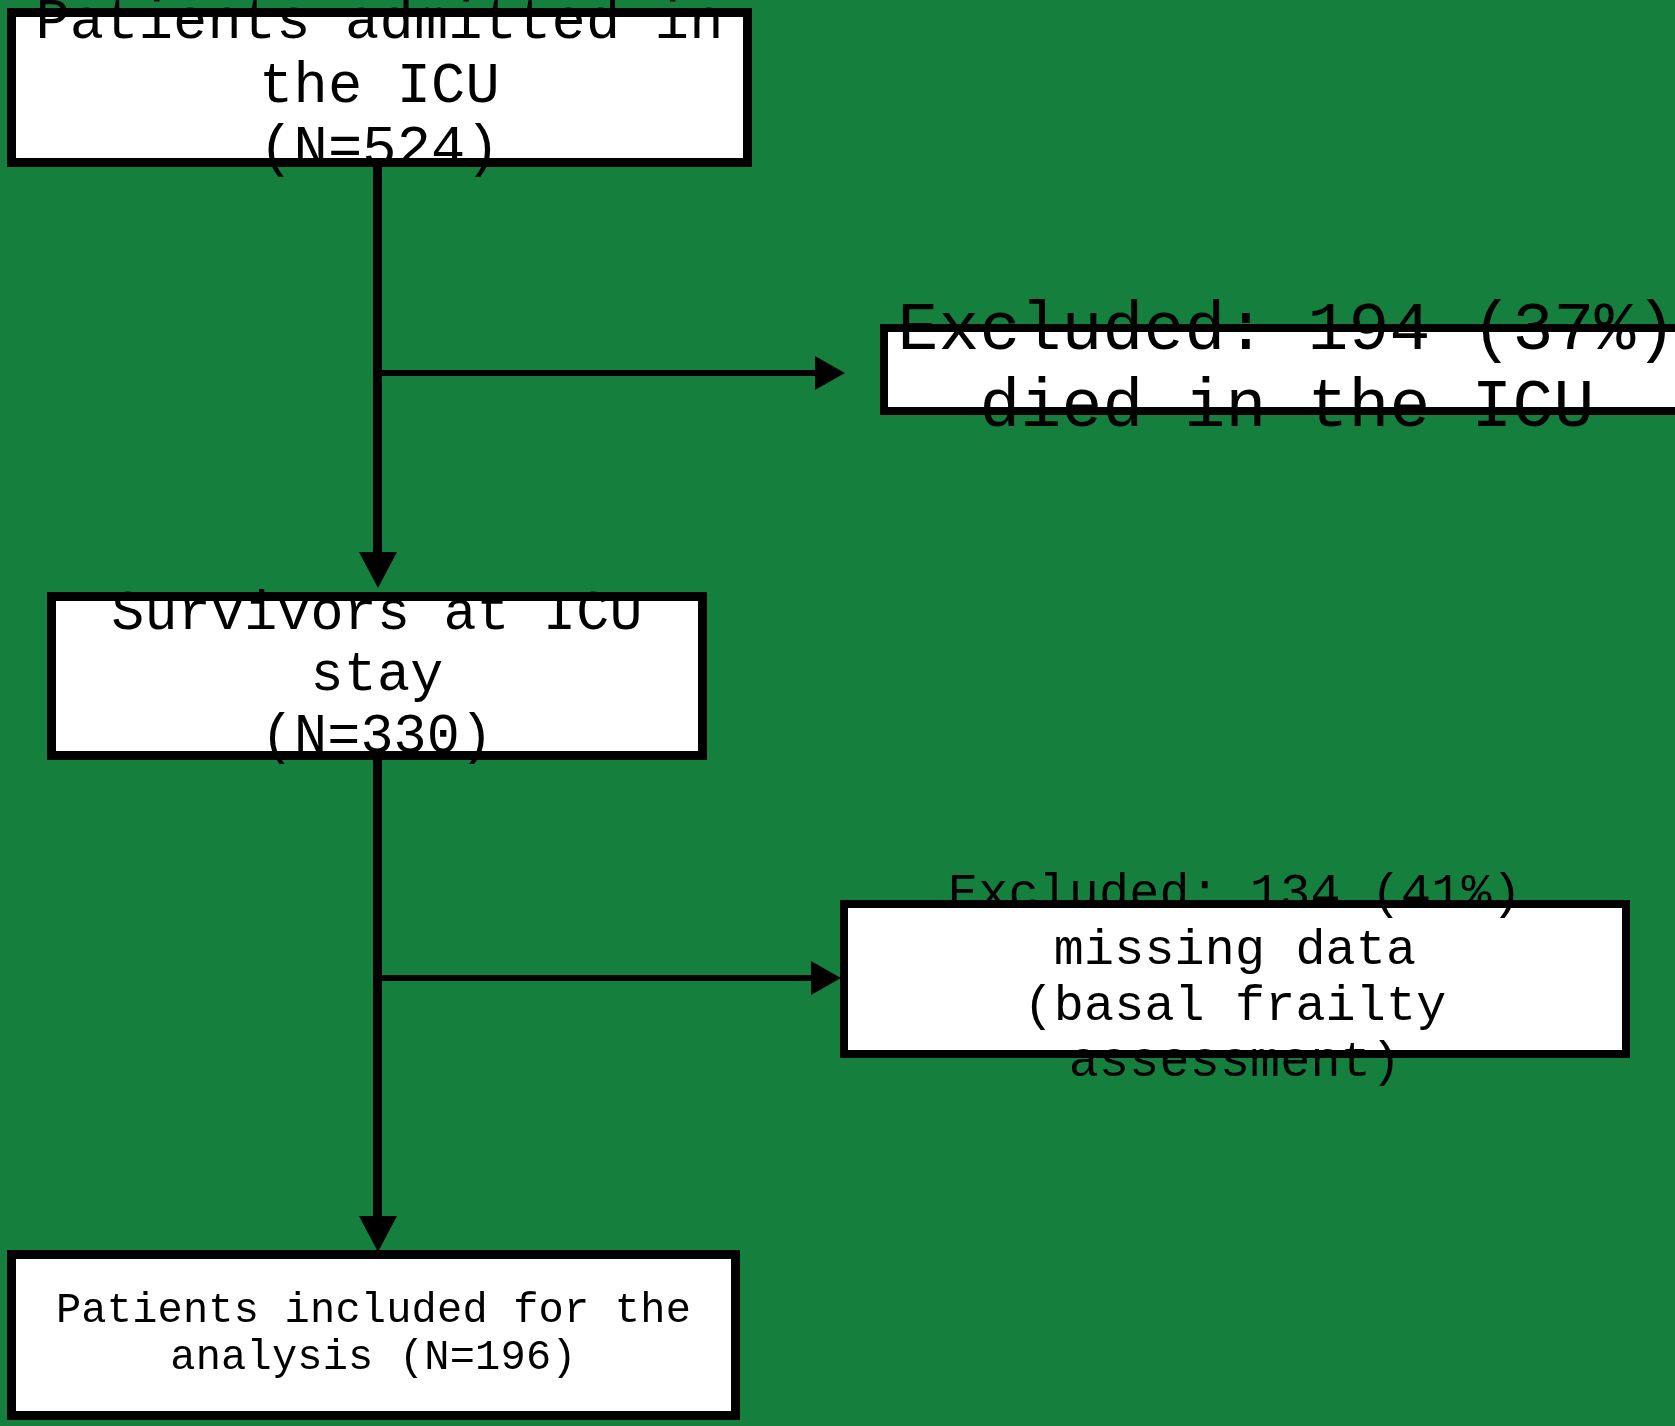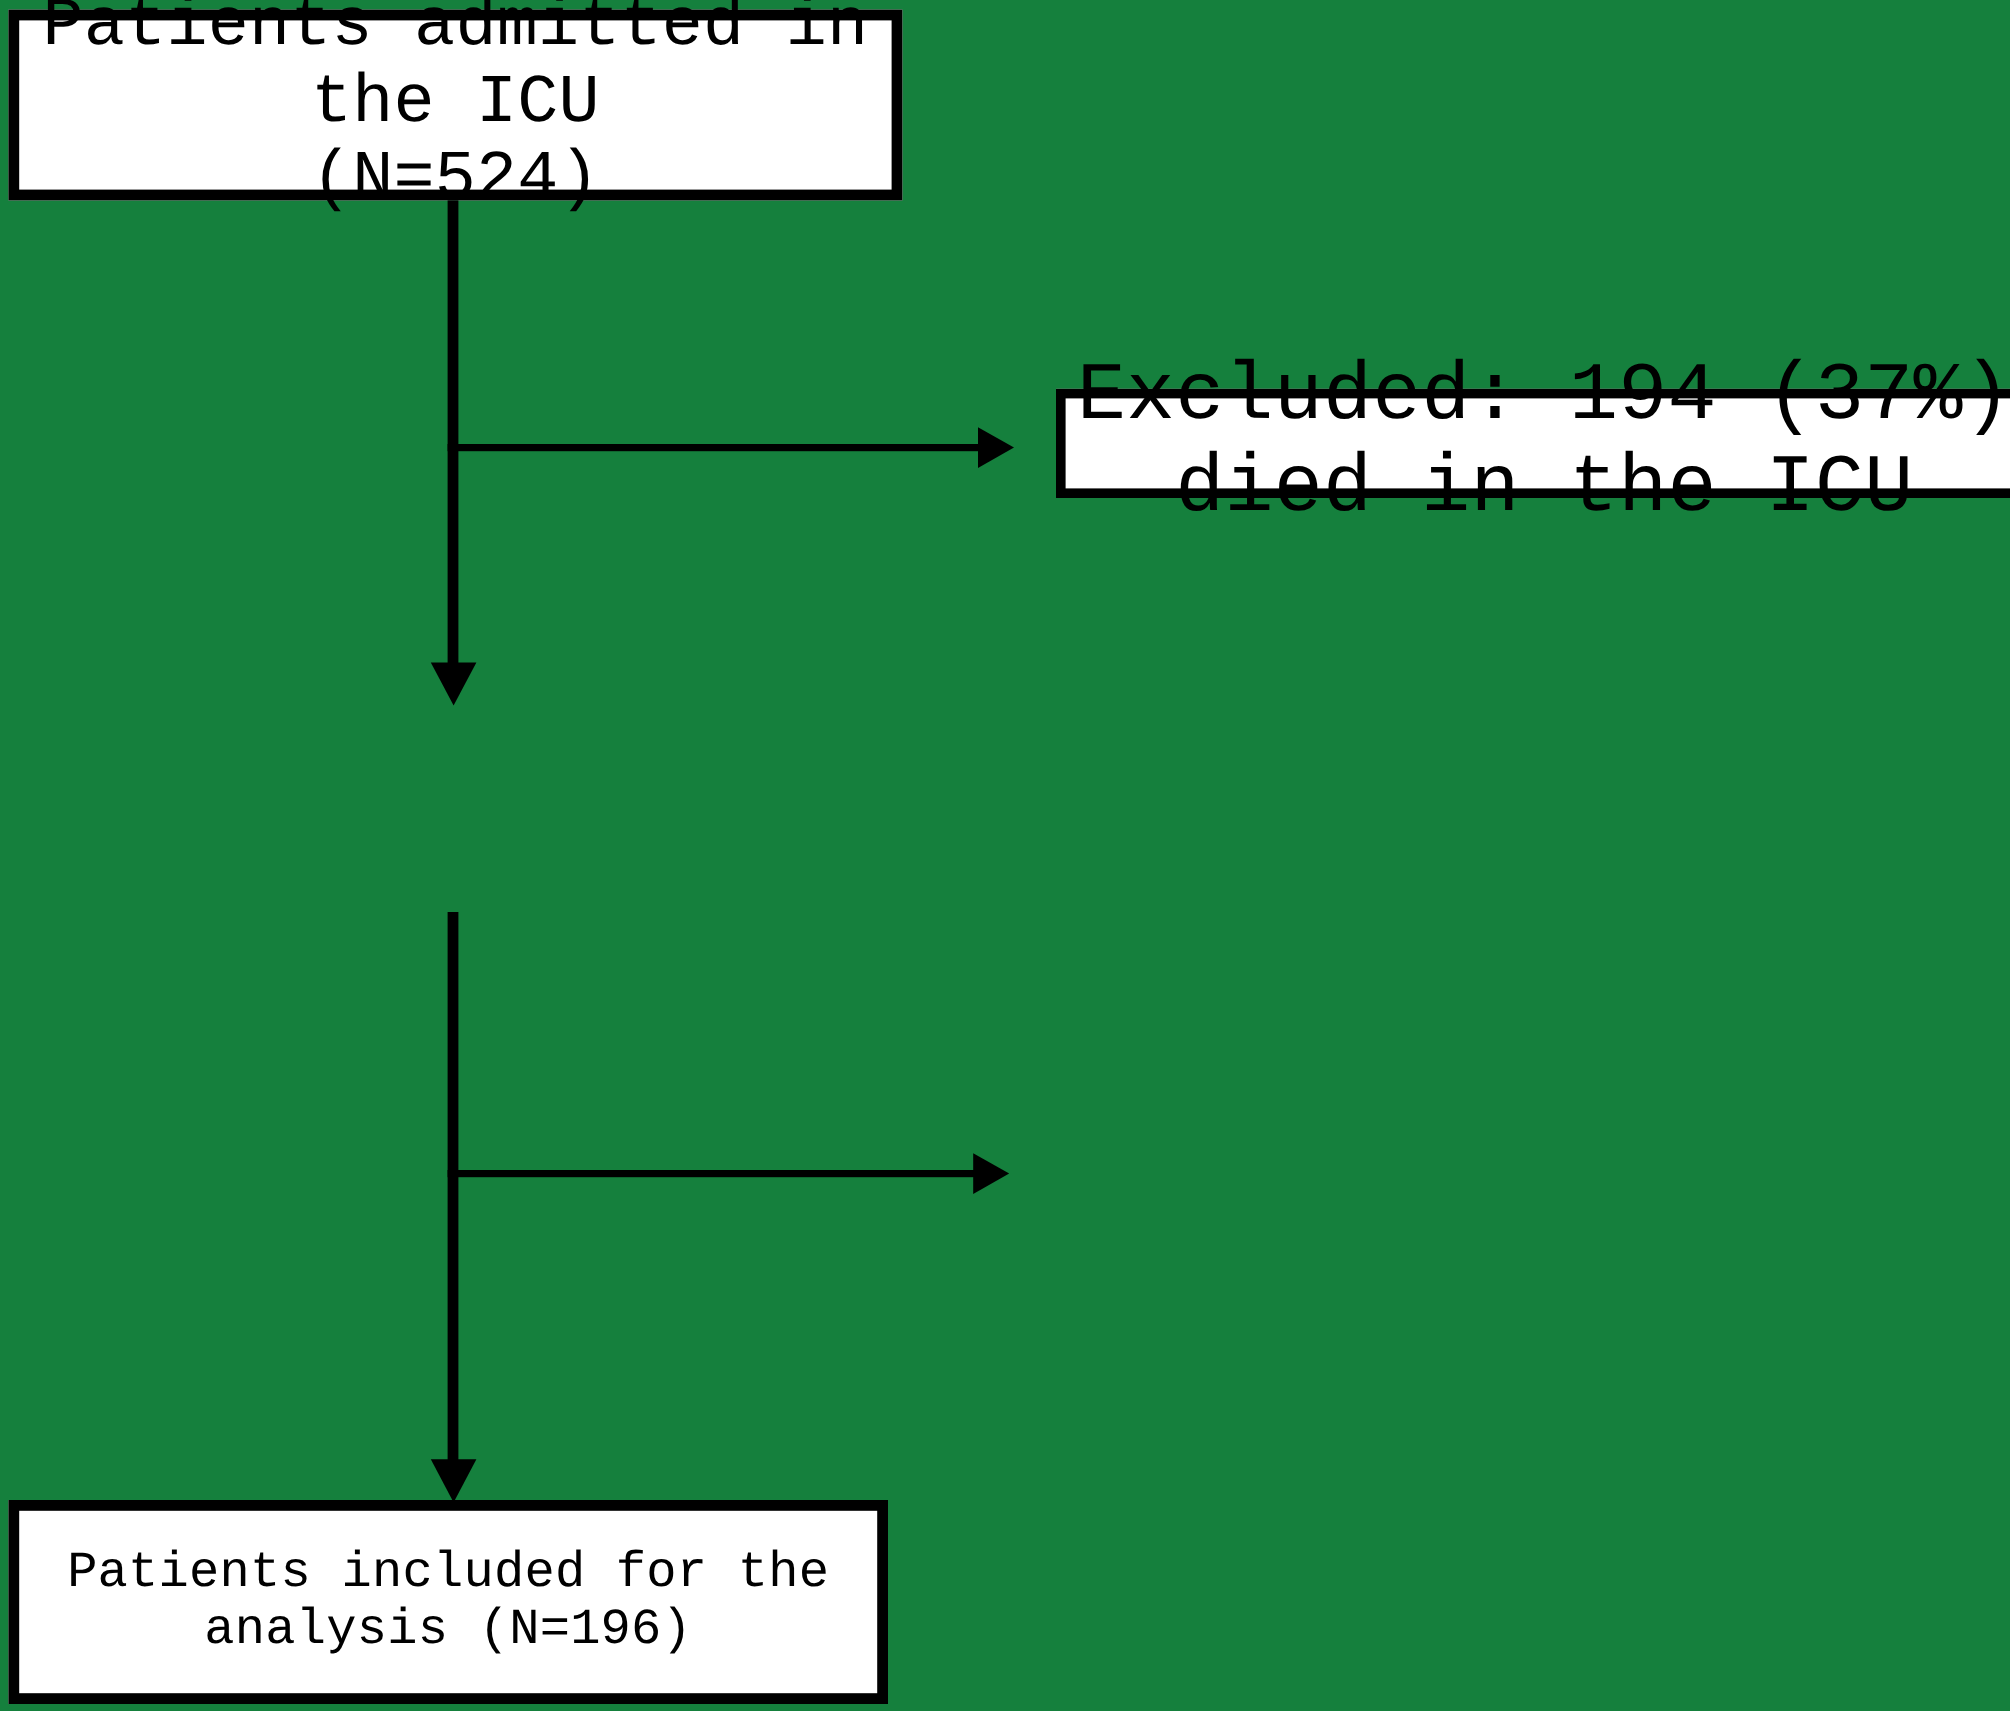--- a/index.html
+++ b/index.html
@@ -96,21 +96,29 @@
 
   <div class="node" id="node-admitted">
     <span class="node-text">Patients admitted in the ICU
 (N=524)</span>
   </div>
 
   <div class="node" id="node-excluded-died">
     <span class="node-text">Excluded: 194 (37%) died in the ICU</span>
   </div>
 
+  <div class="node" id="node-survivors">
+    <span class="node-text">Survivors at ICU stay
+(N=330)</span>
+  </div>
 
+  <div class="node" id="node-excluded-missing">
+    <span class="node-text">Excluded: 134 (41%) missing data
+(basal frailty assessment)</span>
+  </div>
 
   <div class="node" id="node-included">
     <span class="node-text">Patients included for the
 analysis (N=196)</span>
   </div>
 
   <div class="conn v-trunk-1"></div>
   <div class="arrow-down" id="arrow-down-1"></div>
 
   <div class="conn h-branch-1"></div>

